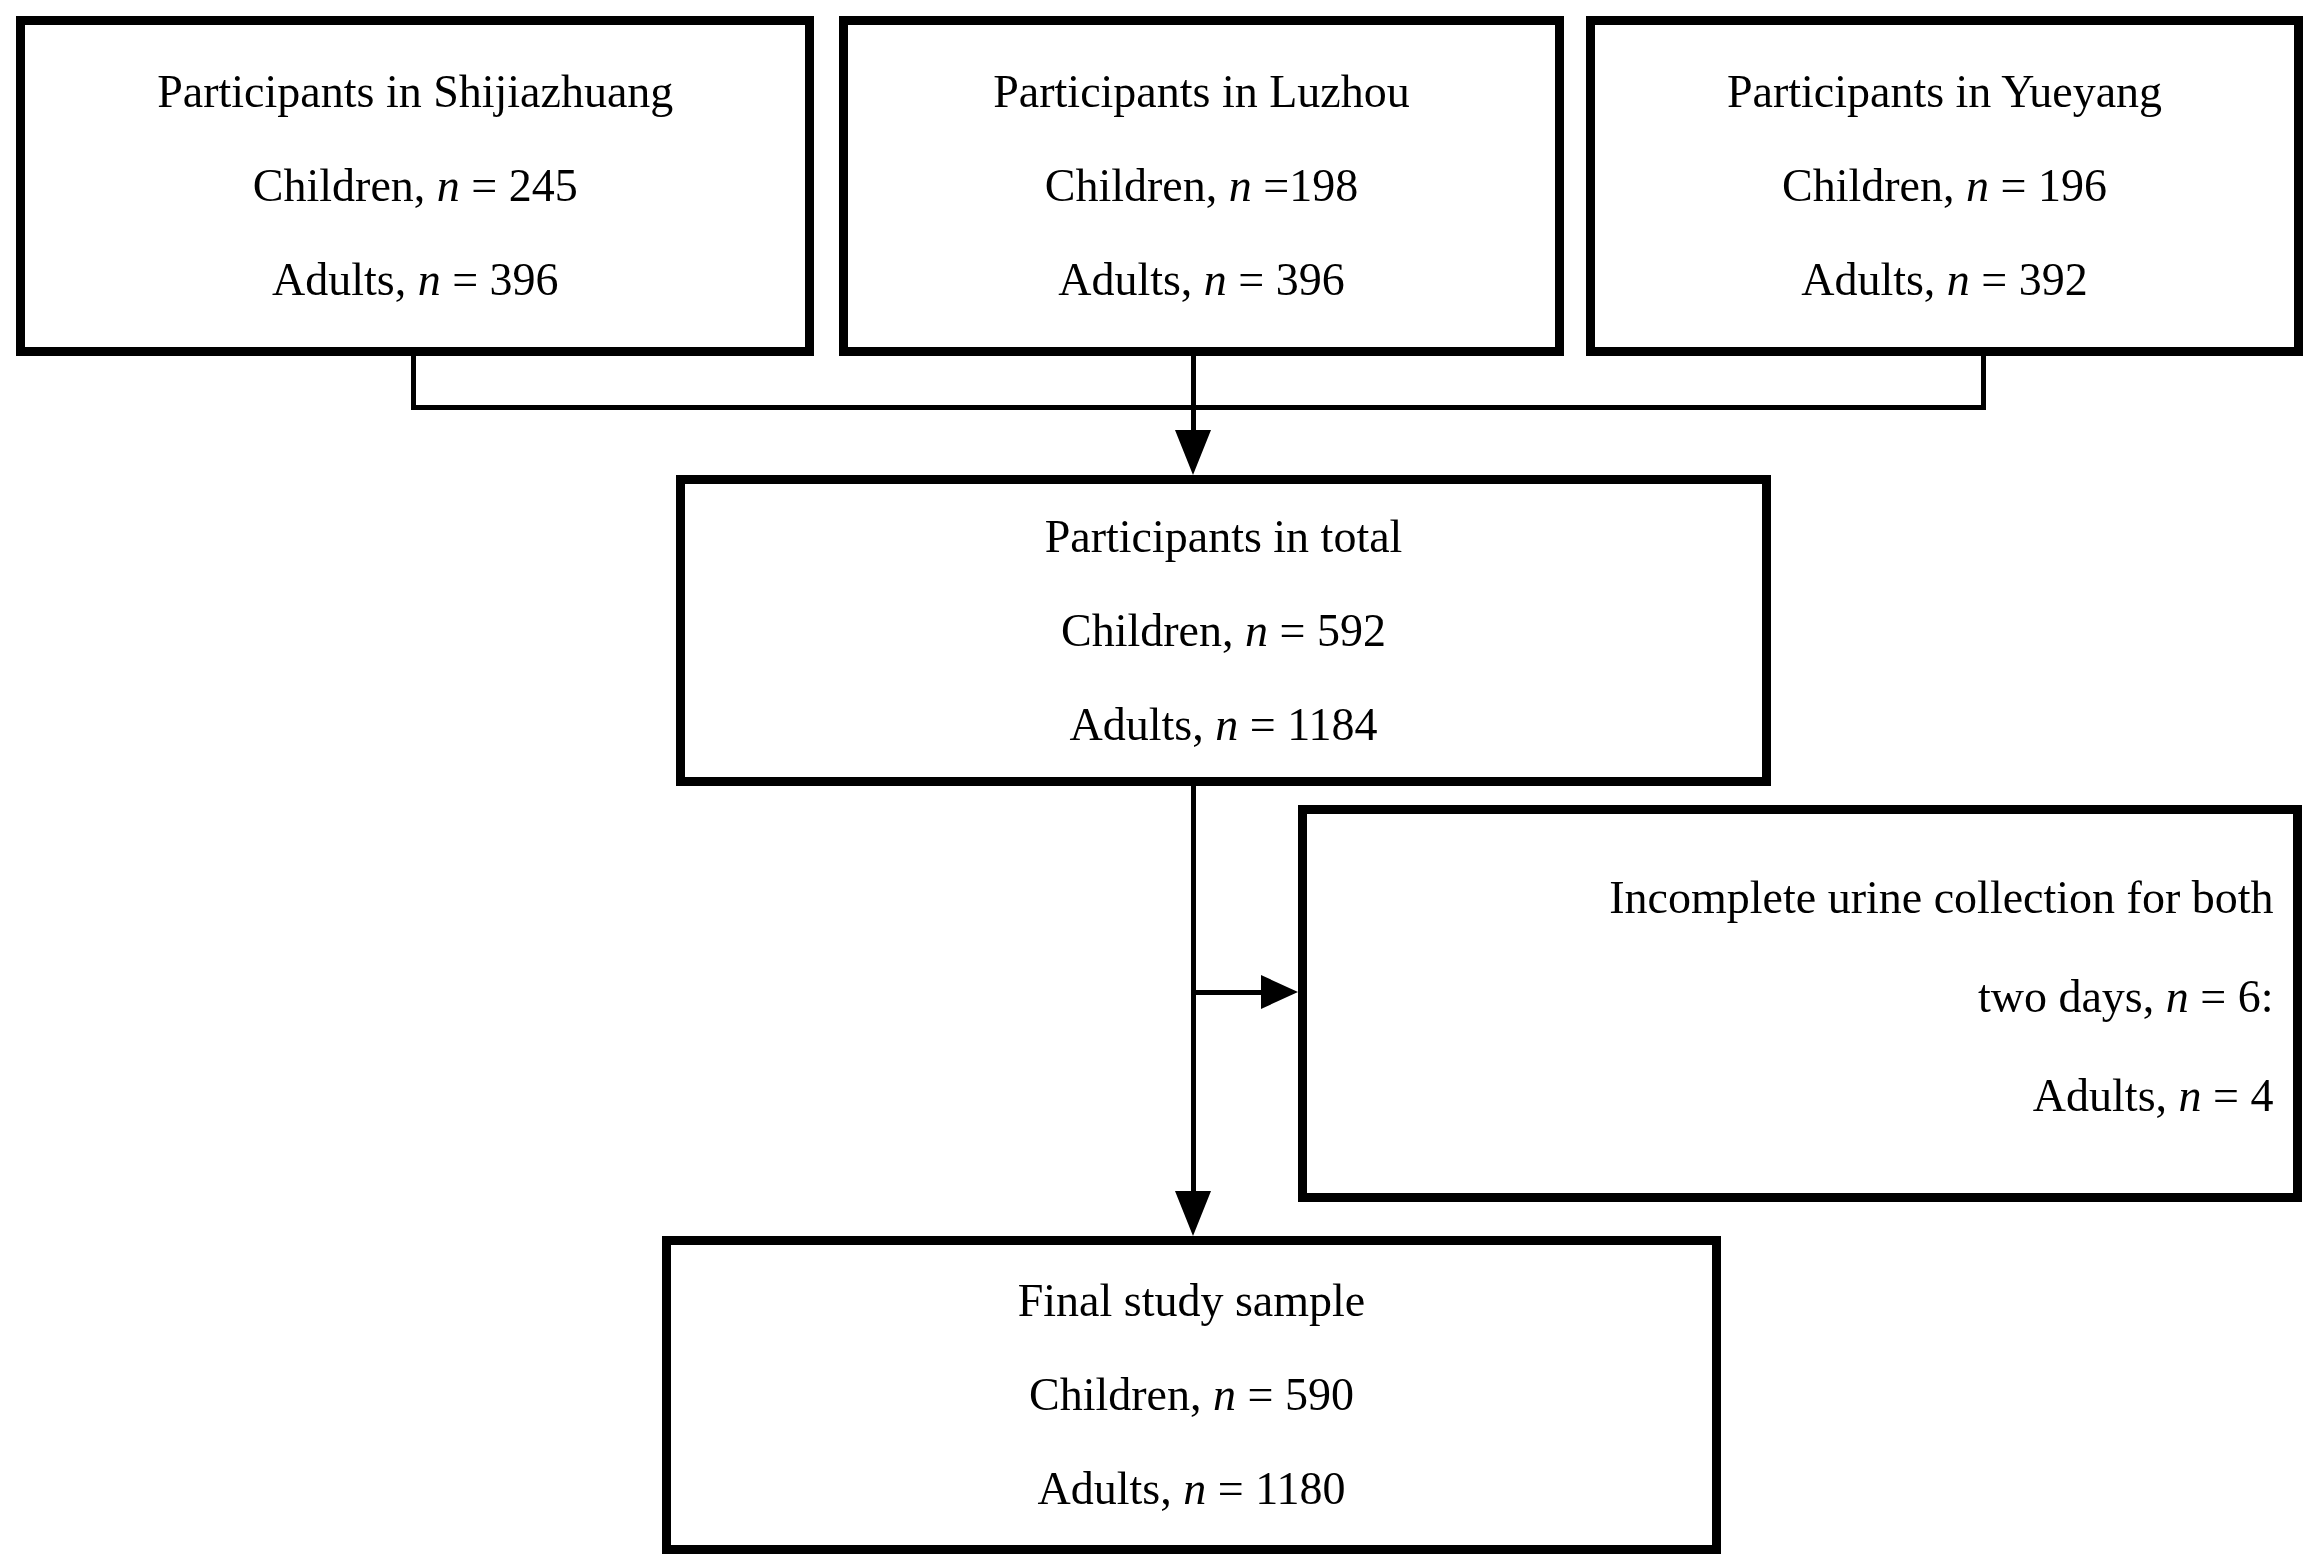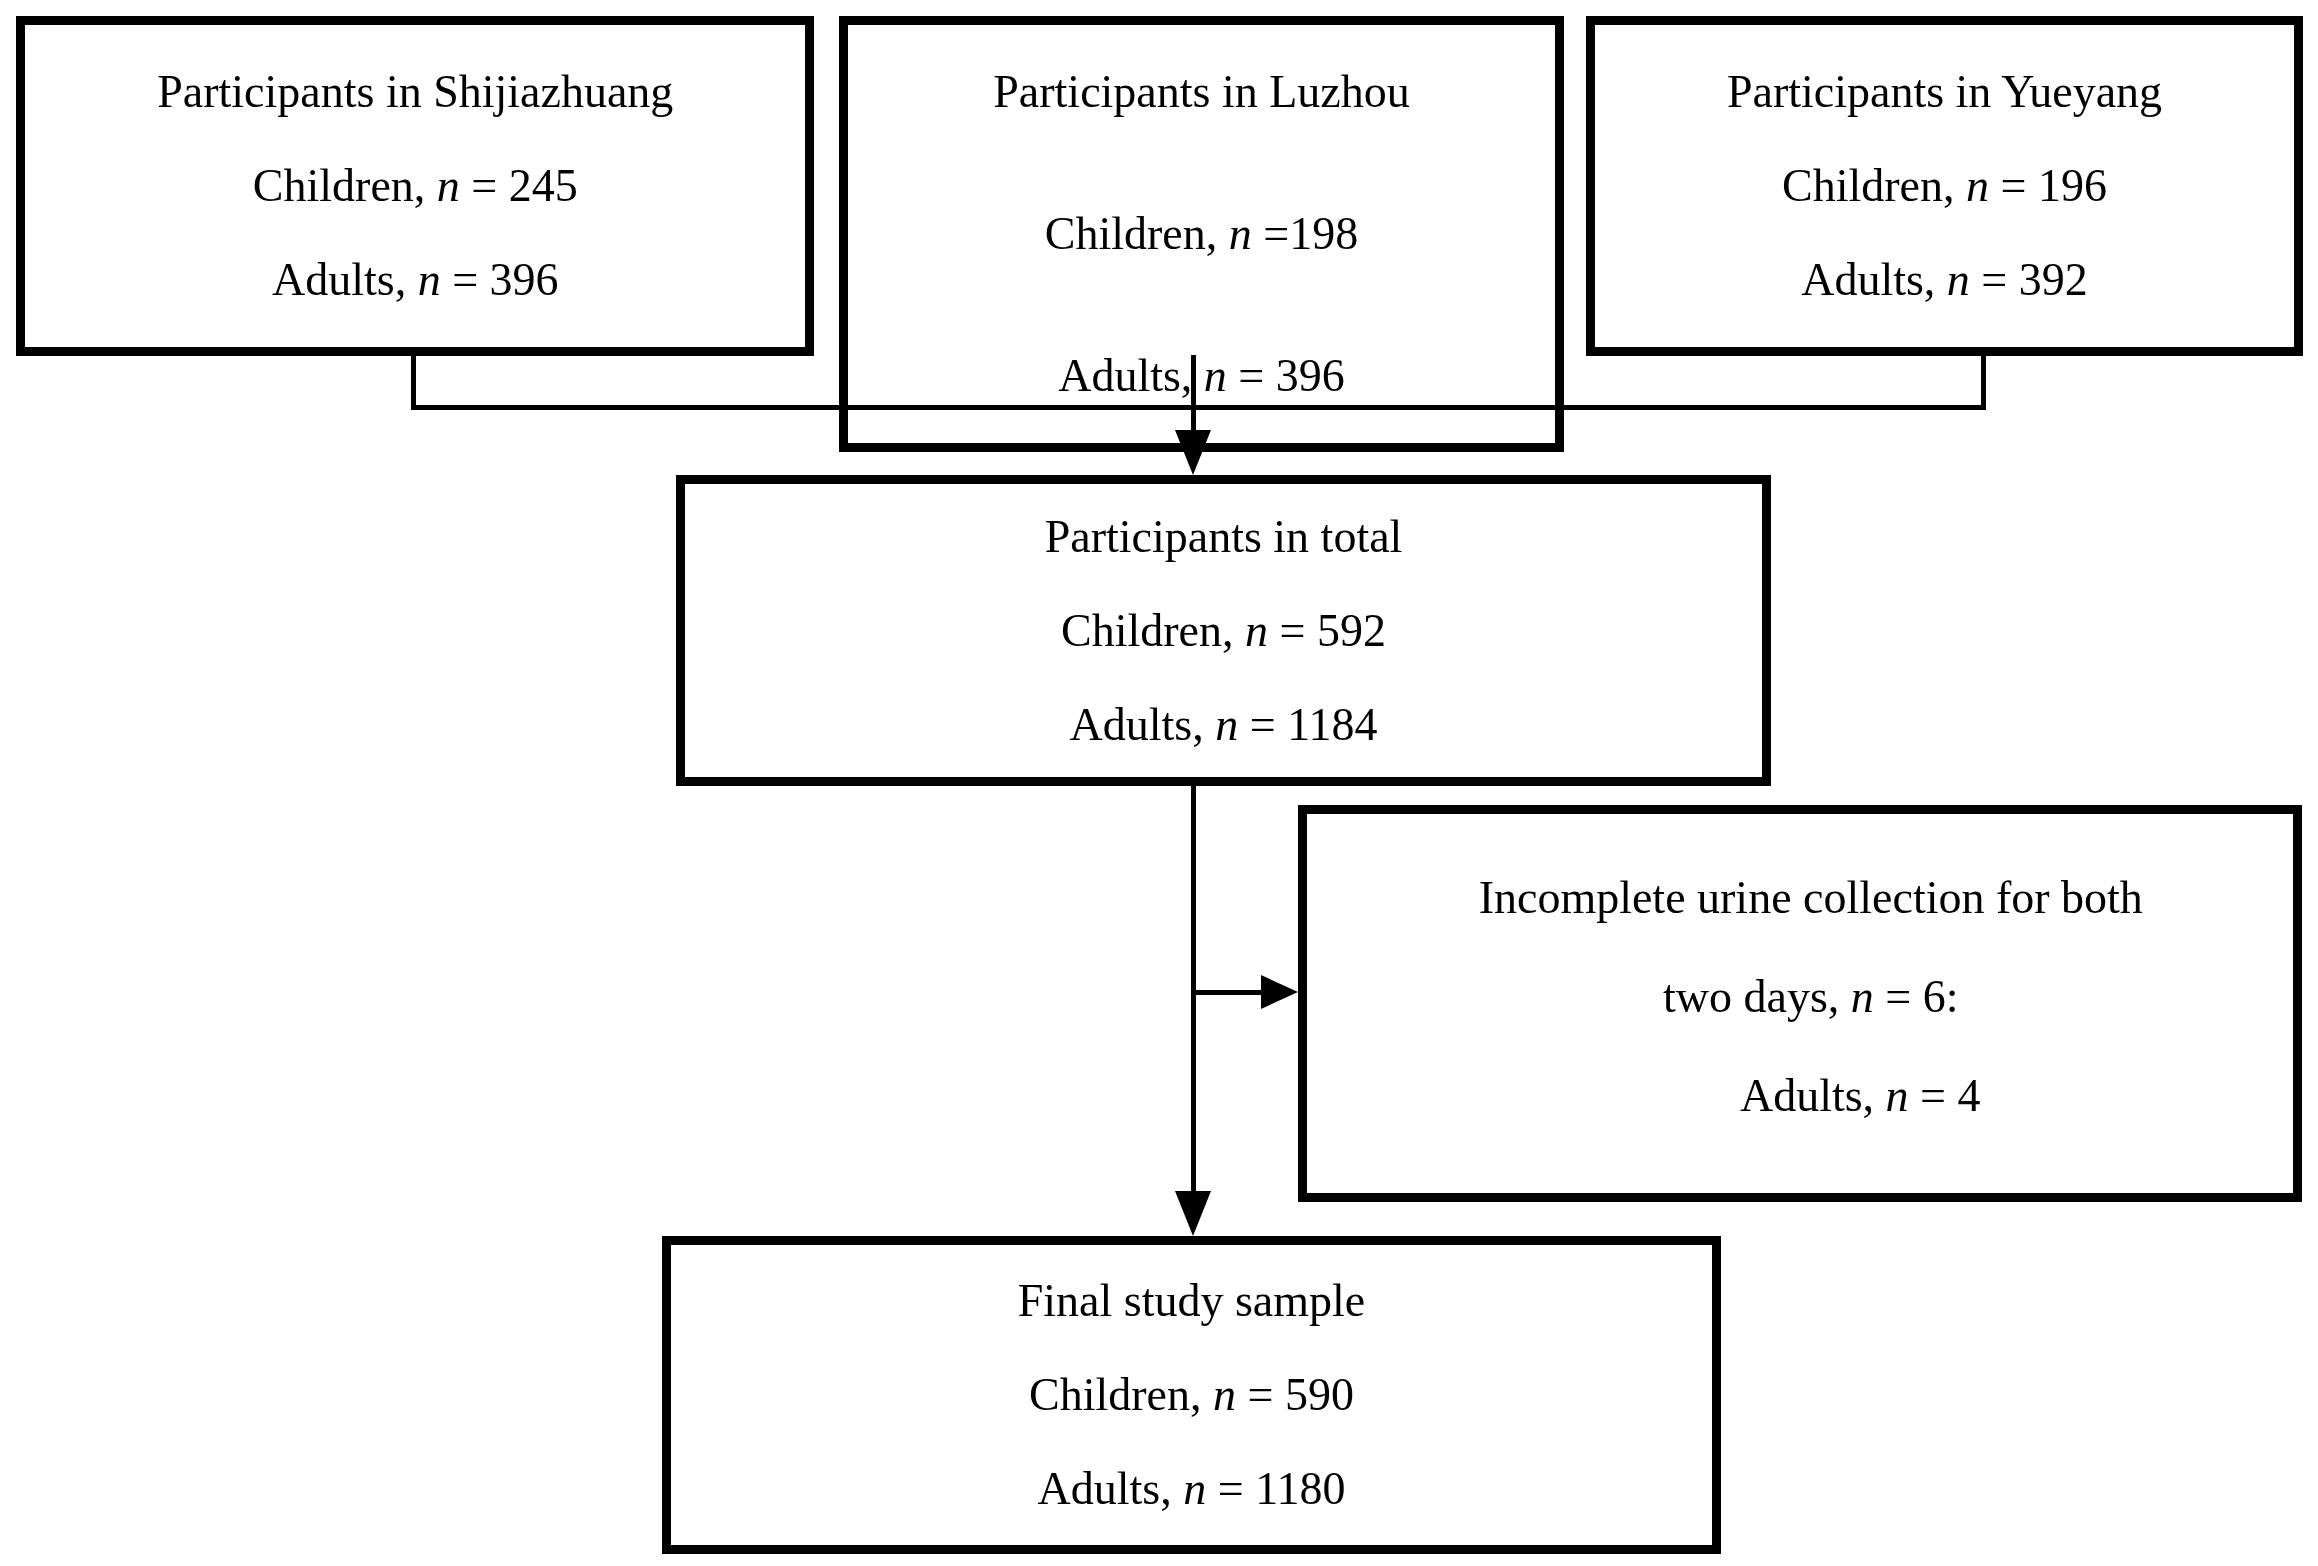--- a/index.html
+++ b/index.html
@@ -20,21 +20,21 @@
     font-size: 46px;
     line-height: 94px;
   }
   .box.centered {
     display: flex;
     flex-direction: column;
     justify-content: center;
     align-items: center;
   }
   .box.leftalign {
-    text-align: center;
+    text-align: right;
     line-height: 99px;
     padding: 34px 19.5px 0 41px;
   }
   .line { white-space: pre-wrap; }
   .indent { padding-left: 99px; }
   .nvar { font-style: italic; }
   .conn { position: absolute; background: #000000; }
   .arrow-down {
     position: absolute; width: 0; height: 0;
     border-left: 18px solid transparent;
@@ -52,21 +52,21 @@
 <body>
 
 <div class="canvas">
 
   <div class="box centered" style="left:16.3px; top:16.3px; width:798px; height:340px;">
     <div class="line"><span>Participants in Shijiazhuang</span></div>
     <div class="line"><span>Children, </span><span class="nvar">n</span><span> = 245</span></div>
     <div class="line"><span>Adults, </span><span class="nvar">n</span><span> = 396</span></div>
   </div>
 
-  <div class="box centered" style="left:839px; top:16.3px; width:725px; height:436px;gap:48px;">
+  <div class="box centered" style="left:839px; top:16.3px; width:725px; height:340px;">
     <div class="line"><span>Participants in Luzhou</span></div>
     <div class="line"><span>Children, </span><span class="nvar">n</span><span> =198</span></div>
     <div class="line"><span>Adults, </span><span class="nvar">n</span><span> = 396</span></div>
   </div>
 
   <div class="box centered" style="left:1586px; top:16.3px; width:717px; height:340px;">
     <div class="line"><span>Participants in Yueyang</span></div>
     <div class="line"><span>Children, </span><span class="nvar">n</span><span> = 196</span></div>
     <div class="line"><span>Adults, </span><span class="nvar">n</span><span> = 392</span></div>
   </div>

